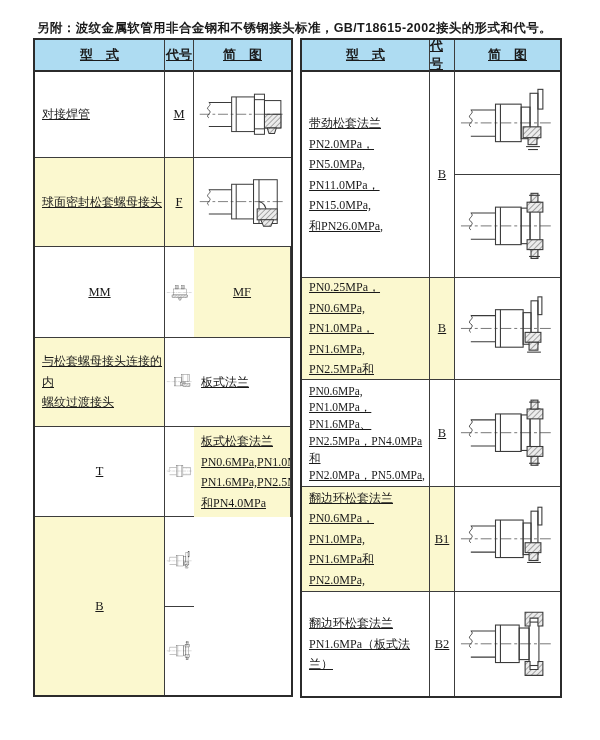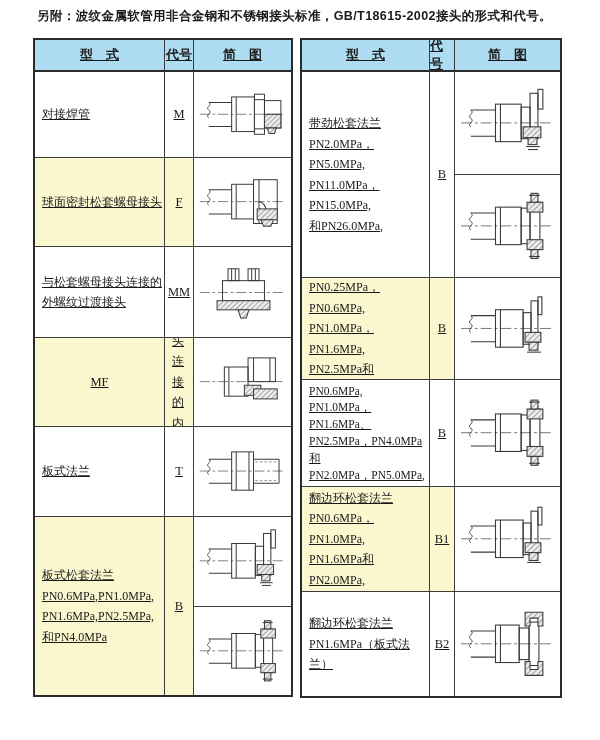--- a/index.html
+++ b/index.html
@@ -5,21 +5,21 @@
   * { box-sizing: border-box; margin: 0; padding: 0; }
   html,body { width: 600px; height: 740px; }
   body {
     position: relative;
     background: #ffffff;
     font-family: "Liberation Serif", "DejaVu Serif", serif;
     color: #1a1a1a;
     overflow: hidden;
   }
   .title {
-    position: absolute; left: 37px; top: 8px;
+    position: absolute; left: 37px; top: 20px;
     font-size: 12.5px; font-weight: bold;
     font-family: "Liberation Sans", "DejaVu Sans", sans-serif;
     letter-spacing: 0.4px; white-space: nowrap;
   }
   .tbl {
     position: absolute; top: 38px;
     display: grid; background: #fff;
     border: 2px solid #2b2b2b;
     text-decoration: underline;
   }
@@ -110,22 +110,20 @@
             <line x1="68" y1="12" x2="68" y2="60"></line>
             <path d="M68,36 q8,2 8,12 v8"></path>
             <rect x="66" y="44" width="22" height="12" fill="url(#h2)"></rect>
             <path d="M70,56 h14 l-3,7 h-8 z" fill="url(#h2)"></path>
             <line x1="3" y1="36" x2="97" y2="36" stroke-width="0.7" stroke-dasharray="11 3 3 3"></line>
           </g>
         </svg>
       </div>
   </div>
 
-  <div class="cell type">与松套螺母接头连接的
-外螺纹过渡接头</div>
   <div class="cell code">MM</div>
   <div class="cell diag lc">
     <div class="dg">
         <svg viewBox="0 0 100 72" preserveAspectRatio="xMidYMid meet">
           <defs>
             <pattern id="h3" width="4" height="4" patternUnits="userSpaceOnUse" patternTransform="rotate(45)">
               <rect width="4" height="4" fill="#ececec"></rect>
               <line x1="0" y1="0" x2="0" y2="4" stroke="#606060" stroke-width="1.1"></line>
             </pattern>
           </defs>

